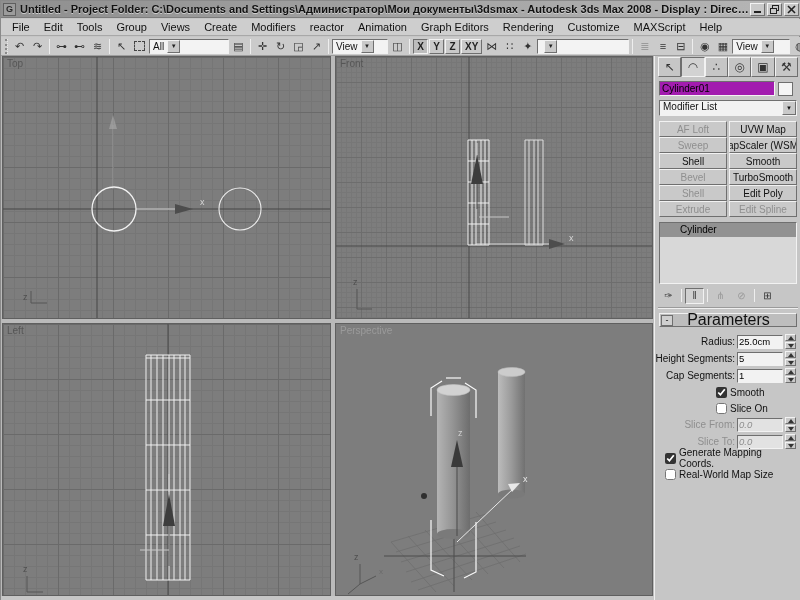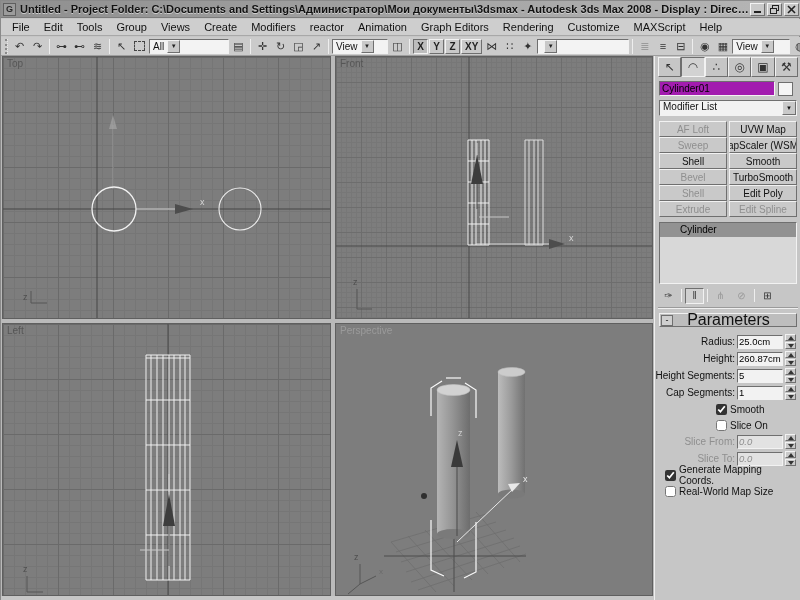--- a/index.html
+++ b/index.html
@@ -463,28 +463,20 @@
 
       <div class="prow">
         <span class="plabel">Radius:</span>
         <input class="pinput" value="25.0cm" style="">
         <span class="spinner">
             <span class="spin-btn spin-up"></span>
             <span class="spin-btn spin-dn"></span>
           </span>
       </div>
       <div class="prow">
-        <span class="plabel">Height:</span>
-        <input class="pinput" value="260.87cm" style="">
-        <span class="spinner">
-            <span class="spin-btn spin-up"></span>
-            <span class="spin-btn spin-dn"></span>
-          </span>
-      </div>
-      <div class="prow">
         <span class="plabel">Height Segments:</span>
         <input class="pinput" value="5" style="">
         <span class="spinner">
             <span class="spin-btn spin-up"></span>
             <span class="spin-btn spin-dn"></span>
           </span>
       </div>
       <div class="prow">
         <span class="plabel">Cap Segments:</span>
         <input class="pinput" value="1" style="">

